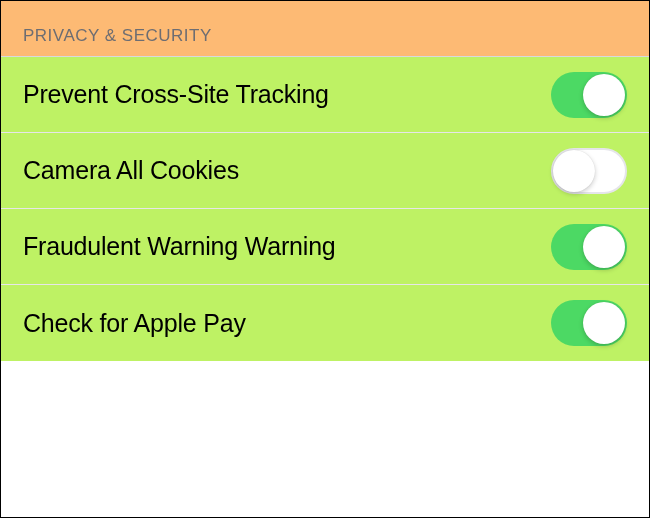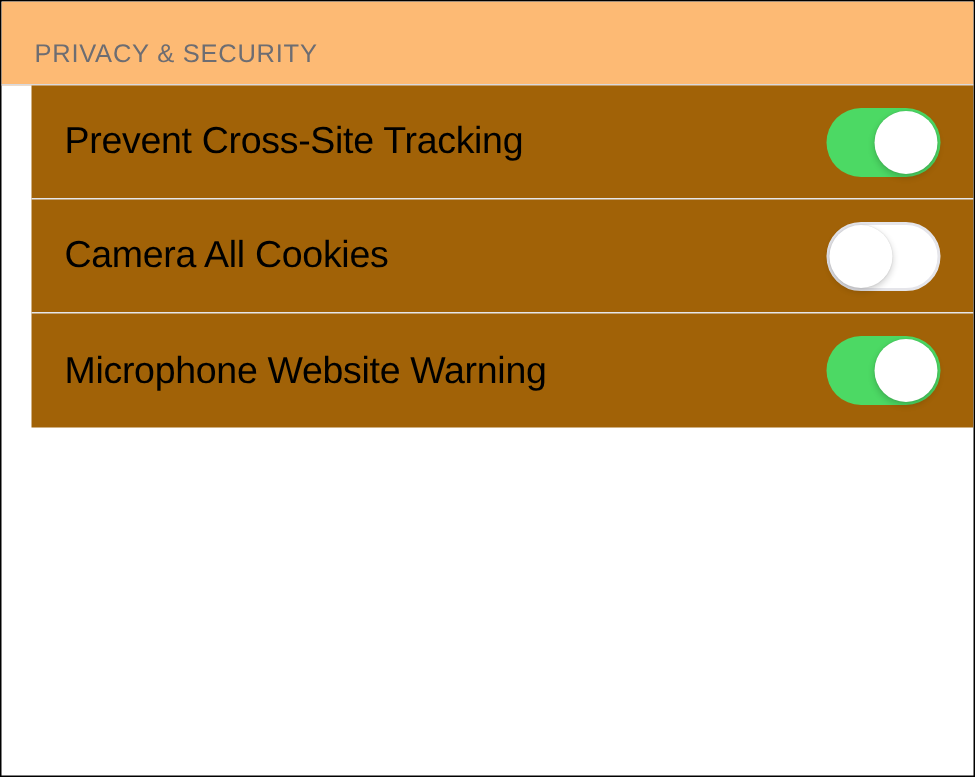--- a/index.html
+++ b/index.html
@@ -17,22 +17,21 @@
     }
     .section-header {
       background: #fdba74;
       color: #6d6d72;
       font-size: 17px;
       letter-spacing: 0.5px;
       padding: 25px 22px 10px 22px;
       border-bottom: 1px solid #d9d9dd;
     }
     .settings-list {
-      background: #a16207;
-      margin-left: 20px;
+      background: #bef264;
     }
     .settings-row {
       display: flex;
       align-items: center;
       justify-content: space-between;
       padding: 0 22px;
       height: 76px;
       border-bottom: 1px solid #e6e6e9;
     }
     .settings-row:last-child {
@@ -95,22 +94,28 @@
   </div>
 
   <div class="settings-row">
     <span class="row-label">Camera All Cookies</span>
     <div class="toggle off">
       <div class="toggle-knob"></div>
     </div>
   </div>
 
   <div class="settings-row">
-    <span class="row-label">Microphone Website Warning</span>
+    <span class="row-label">Fraudulent Warning Warning</span>
     <div class="toggle on">
       <div class="toggle-knob"></div>
     </div>
   </div>
 
 
 
+  <div class="settings-row">
+    <span class="row-label">Check for Apple Pay</span>
+    <div class="toggle on">
+      <div class="toggle-knob"></div>
+    </div>
+  </div>
 
 </div>
 
 </body></html>

